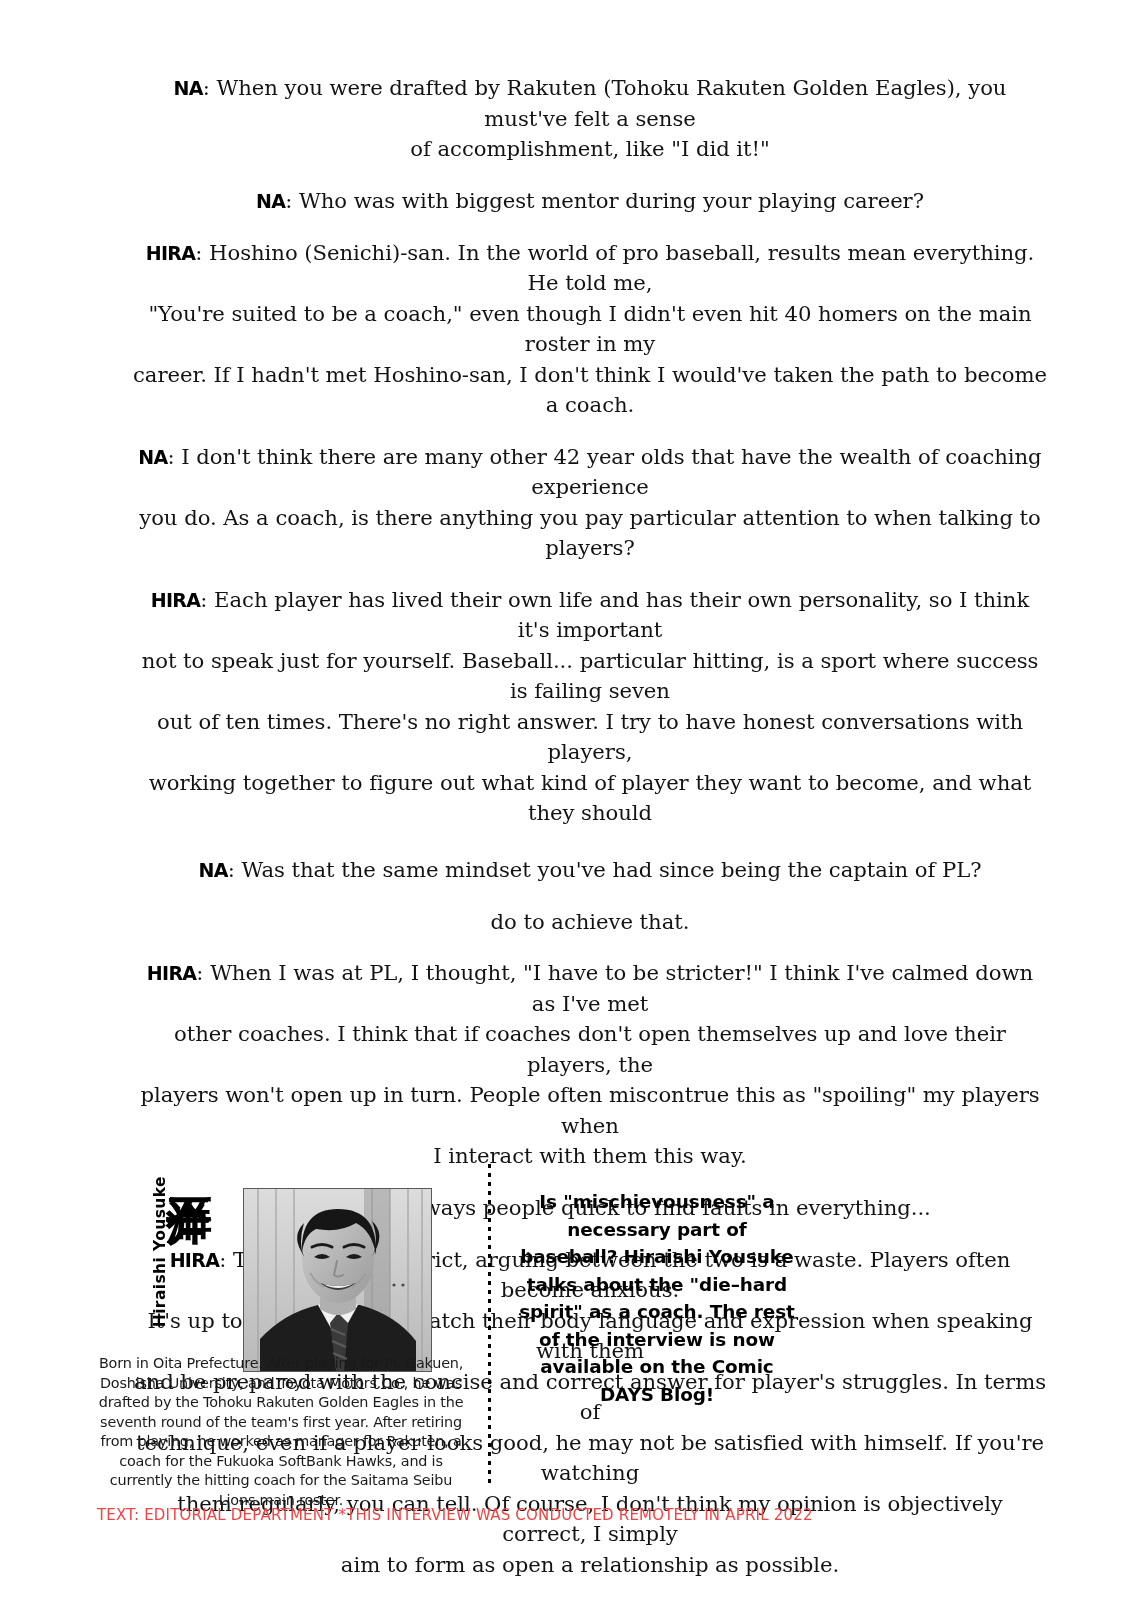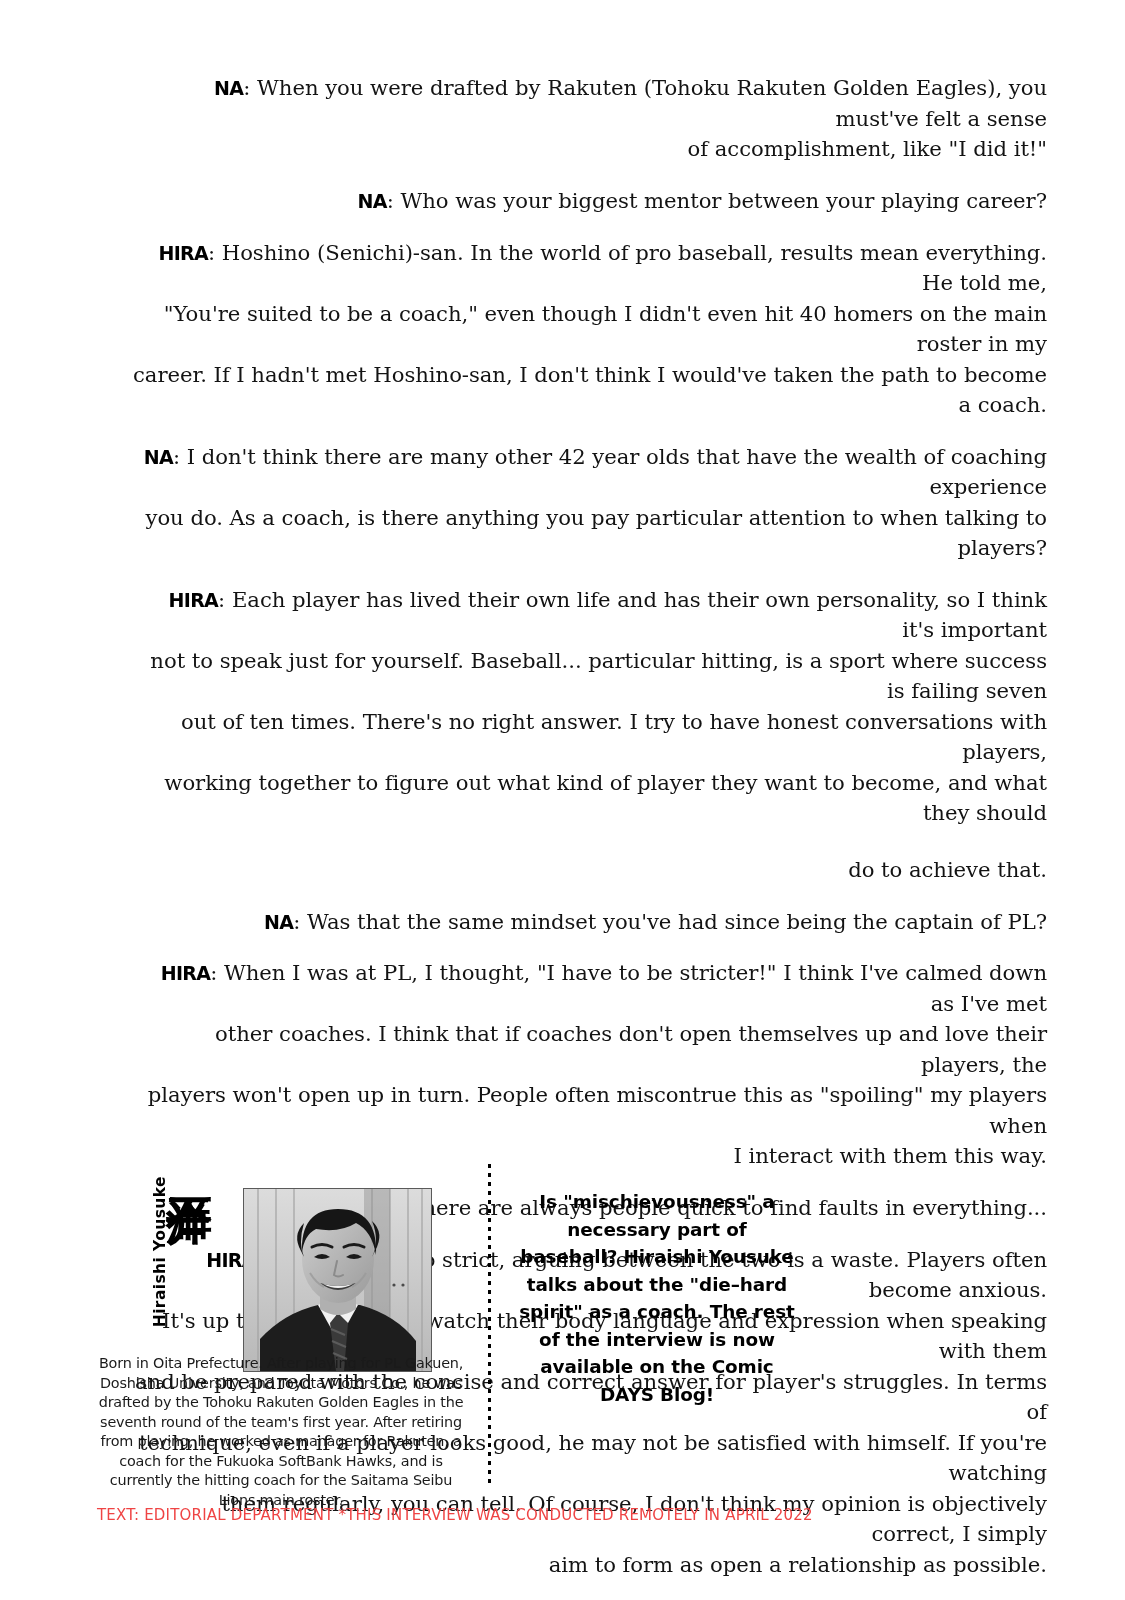--- a/index.html
+++ b/index.html
@@ -29,21 +29,21 @@
     margin: 0 0 26px 0;
   }
   .qa-block:last-child { margin-bottom: 0; }
 
   .qa-line {
     font-family: "DejaVu Serif", serif;
     font-size: 21.2px;
     line-height: 30.5px;
     letter-spacing: -0.05px;
     color: #131313;
-    text-align: right;
+    text-align: center;
     white-space: pre-wrap;
     margin-left: 36px;
   }
 
   .spk {
     font-family: "DejaVu Sans", sans-serif;
     font-weight: bold;
     font-size: 19px;
     letter-spacing: -0.7px;
     color: #000;
@@ -162,34 +162,34 @@
     color: #ef4444;
   }
 </style>
 </head>
 <body>
 
 <div id="interview">
     <div class="qa-block">
       <p class="qa-line"><span class="spk">NA</span>: <span>When you were drafted by Rakuten (Tohoku Rakuten Golden Eagles), you must've felt a sense
 of accomplishment, like "I did it!"</span></p>
-      <p class="qa-line"><span class="spk">NA</span>: <span>Who was your biggest mentor between your playing career?</span></p>
+      <p class="qa-line"><span class="spk">NA</span>: <span>Who was with biggest mentor during your playing career?</span></p>
       <p class="qa-line"><span class="spk">HIRA</span>: <span>Hoshino (Senichi)-san. In the world of pro baseball, results mean everything. He told me,
 "You're suited to be a coach," even though I didn't even hit 40 homers on the main roster in my
 career. If I hadn't met Hoshino-san, I don't think I would've taken the path to become a coach.</span></p>
       <p class="qa-line"><span class="spk">NA</span>: <span>I don't think there are many other 42 year olds that have the wealth of coaching experience
 you do. As a coach, is there anything you pay particular attention to when talking to players?</span></p>
       <p class="qa-line"><span class="spk">HIRA</span>: <span>Each player has lived their own life and has their own personality, so I think it's important
 not to speak just for yourself. Baseball... particular hitting, is a sport where success is failing seven
 out of ten times. There's no right answer. I try to have honest conversations with players,
 working together to figure out what kind of player they want to become, and what they should</span></p>
     </div>
     <div class="qa-block">
+      <p class="qa-line"><span class="spk">NA</span>: <span>Was that the same mindset you've had since being the captain of PL?</span></p>
       <p class="qa-line"><span>do to achieve that.</span></p>
-      <p class="qa-line"><span class="spk">NA</span>: <span>Was that the same mindset you've had since being the captain of PL?</span></p>
       <p class="qa-line"><span class="spk">HIRA</span>: <span>When I was at PL, I thought, "I have to be stricter!" I think I've calmed down as I've met
 other coaches. I think that if coaches don't open themselves up and love their players, the
 players won't open up in turn. People often miscontrue this as "spoiling" my players when
 I interact with them this way.</span></p>
       <p class="qa-line"><span class="spk">NA</span>: <span>There are always people quick to find faults in everything...</span></p>
       <p class="qa-line"><span class="spk">HIRA</span>: <span>Too lenient, too strict, arguing between the two is a waste. Players often become anxious.
 It's up to the coaches to watch their body language and expression when speaking with them
 and be prepared with the concise and correct answer for player's struggles. In terms of
 technique, even if a player looks good, he may not be satisfied with himself. If you're watching
 them regularly, you can tell. Of course, I don't think my opinion is objectively correct, I simply

